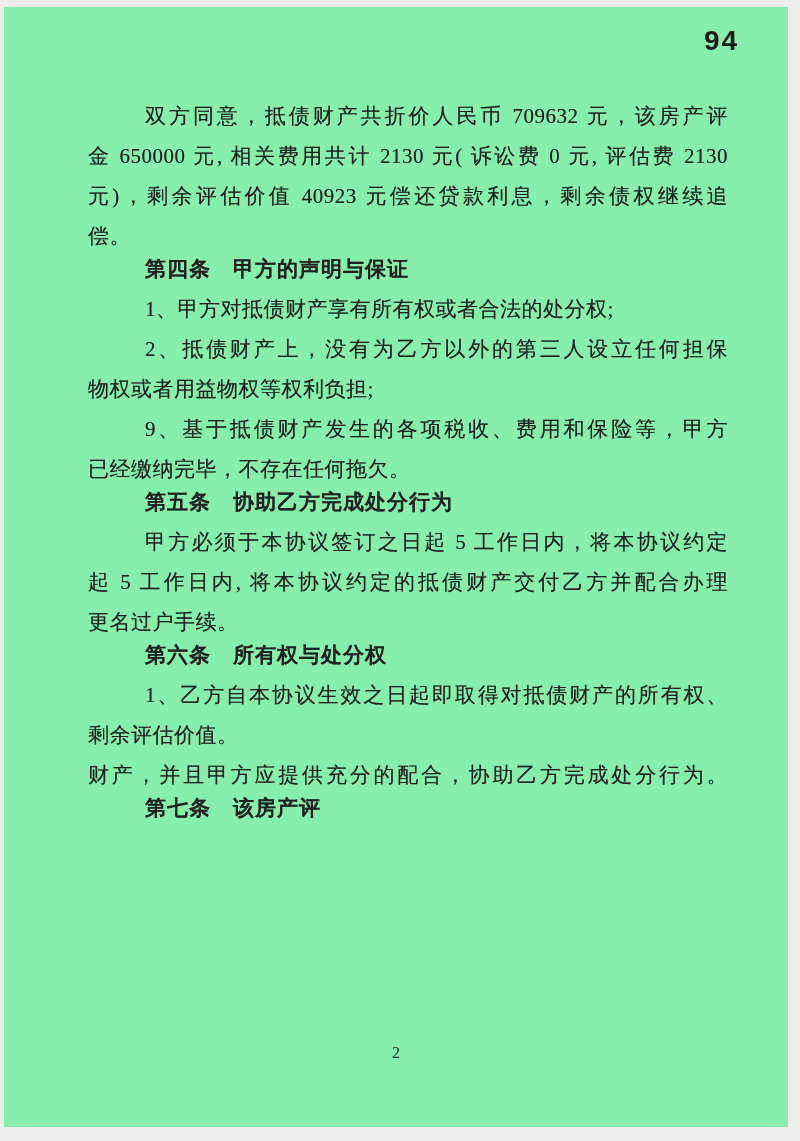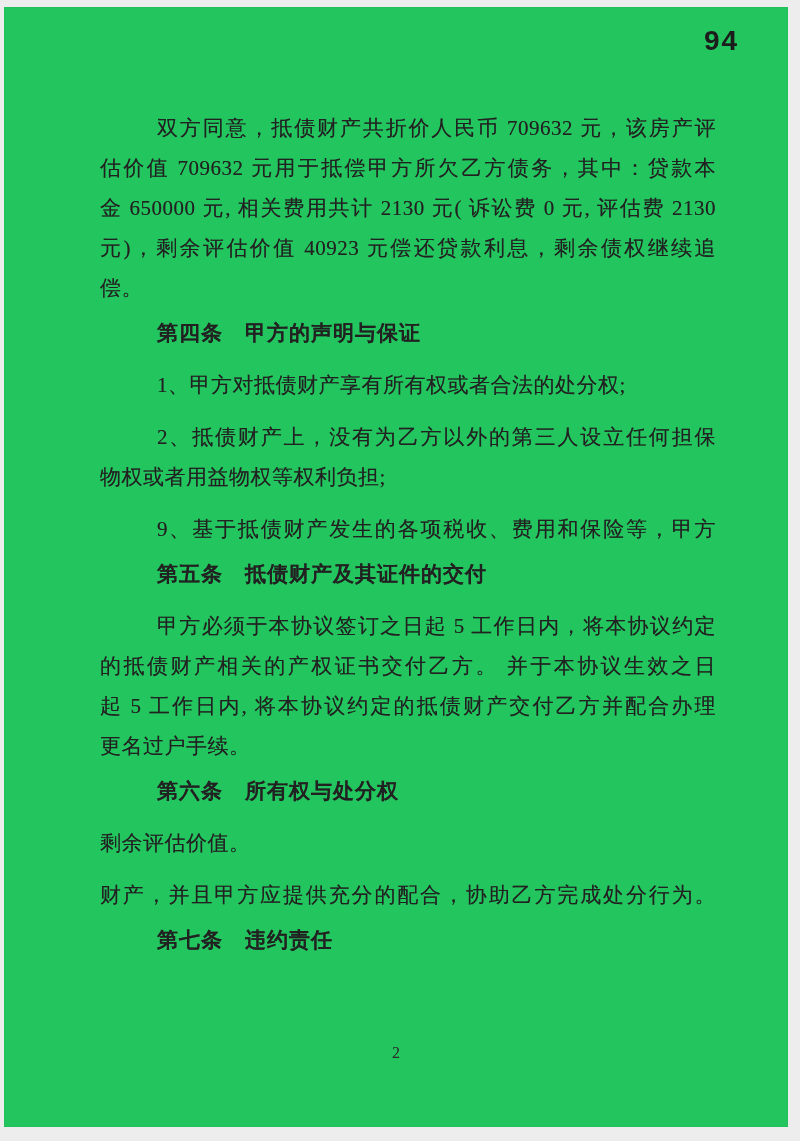--- a/index.html
+++ b/index.html
@@ -13,39 +13,39 @@
     background: #ededed;               
     font-family: "Liberation Serif", "DejaVu Serif", serif;
     overflow: hidden;
   }
   .page {
     position: absolute;
     left: 4px;
     top: 7px;
     width: 784px;
     height: 1120px;
-    background: #22c55e;               
+    background: #86efac;               
     box-shadow: 0 0 2px rgba(0,0,0,0.06) inset;
   }
   .corner-num {
     position: absolute;
     left: 700px;
     top: 20px;
     font-family: "Liberation Sans", "DejaVu Sans", sans-serif;
     font-weight: 700;
     font-size: 28px;
     line-height: 1;
     letter-spacing: 2px;
     color: #1c1c1c;
   }
   .doc-body {
     padding: 89px 60px 0 84px;         
     color: #212121;
   }
-  .block { margin: 12px; }
+  .block { margin: 0; }
   .block.heading { margin-top: -7px; } 
   .line {
     font-size: 21px;
     line-height: 40px;
     letter-spacing: 0.5px;
     color: #212121;
     text-align: left;
     text-shadow: 0 0 0.5px rgba(45,45,45,0.55); 
   }
   .line.fill {
@@ -67,55 +67,55 @@
 </style>
 </head>
 <body>
 
 <div class="page">
   <div class="corner-num">94</div>
 
   <div class="doc-body">
       <div class="block paragraph">
         <div class="line fill indent">双方同意，抵债财产共折价人民币 709632 元，该房产评</div>
-        <div class="line fill">估价值 709632 元用于抵偿甲方所欠乙方债务，其中：贷款本</div>
         <div class="line fill">金 650000 元, 相关费用共计 2130 元( 诉讼费 0 元, 评估费 2130</div>
         <div class="line fill">元)，剩余评估价值 40923 元偿还贷款利息，剩余债权继续追</div>
         <div class="line">偿。</div>
       </div>
       <div class="block heading">
         <div class="line indent">第四条　甲方的声明与保证</div>
       </div>
       <div class="block paragraph">
         <div class="line indent">1、甲方对抵债财产享有所有权或者合法的处分权;</div>
       </div>
       <div class="block paragraph">
         <div class="line fill indent">2、抵债财产上，没有为乙方以外的第三人设立任何担保</div>
         <div class="line">物权或者用益物权等权利负担;</div>
       </div>
       <div class="block paragraph">
         <div class="line fill indent">9、基于抵债财产发生的各项税收、费用和保险等，甲方</div>
+        <div class="line">已经缴纳完毕，不存在任何拖欠。</div>
       </div>
       <div class="block heading">
-        <div class="line indent">第五条　抵债财产及其证件的交付</div>
+        <div class="line indent">第五条　协助乙方完成处分行为</div>
       </div>
       <div class="block paragraph">
         <div class="line fill indent">甲方必须于本协议签订之日起 5 工作日内，将本协议约定</div>
-        <div class="line fill">的抵债财产相关的产权证书交付乙方。 并于本协议生效之日</div>
         <div class="line fill">起 5 工作日内, 将本协议约定的抵债财产交付乙方并配合办理</div>
         <div class="line">更名过户手续。</div>
       </div>
       <div class="block heading">
         <div class="line indent">第六条　所有权与处分权</div>
       </div>
       <div class="block paragraph">
+        <div class="line fill indent">1、乙方自本协议生效之日起即取得对抵债财产的所有权、</div>
         <div class="line">剩余评估价值。</div>
       </div>
       <div class="block paragraph">
         <div class="line fill">财产，并且甲方应提供充分的配合，协助乙方完成处分行为。</div>
       </div>
       <div class="block heading">
-        <div class="line indent">第七条　违约责任</div>
+        <div class="line indent">第七条　该房产评</div>
       </div>
     </div>
 
   <div class="footer-num">2</div>
 </div>
 
 </body></html>

